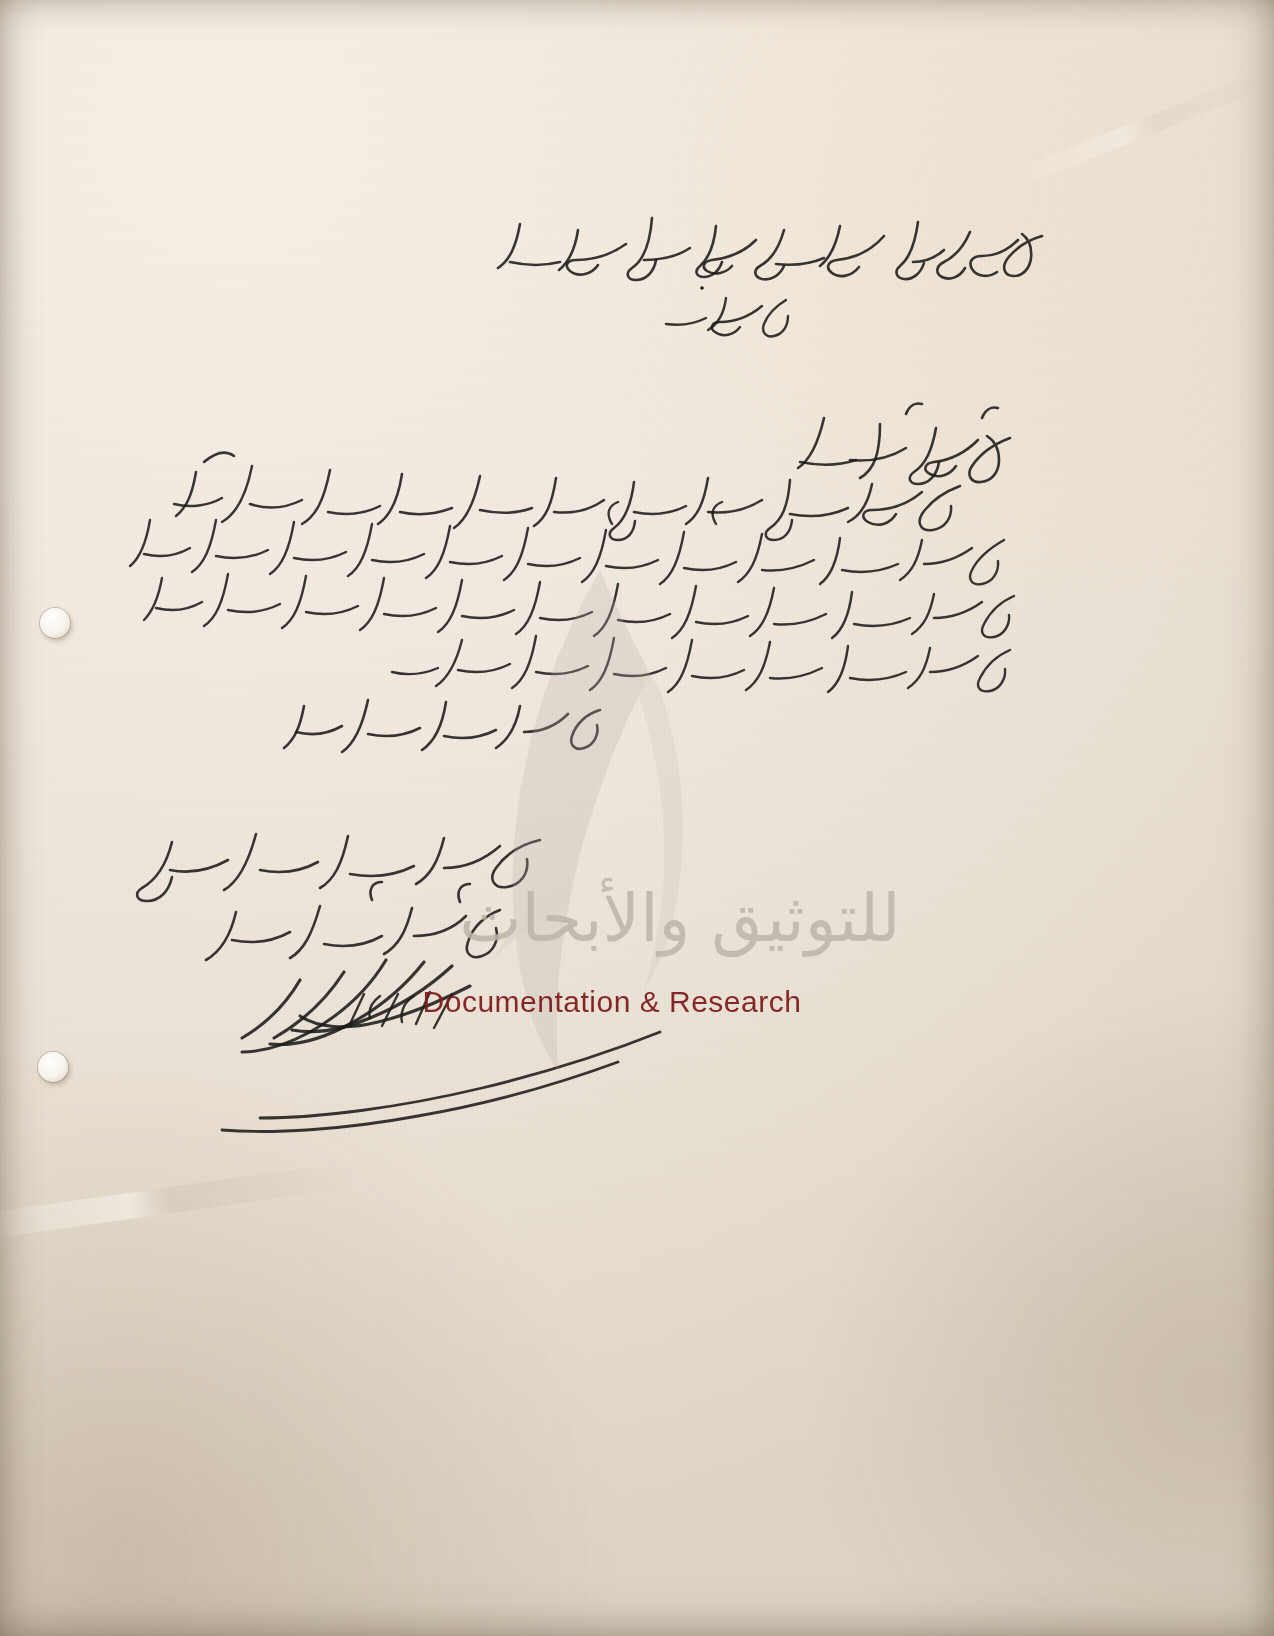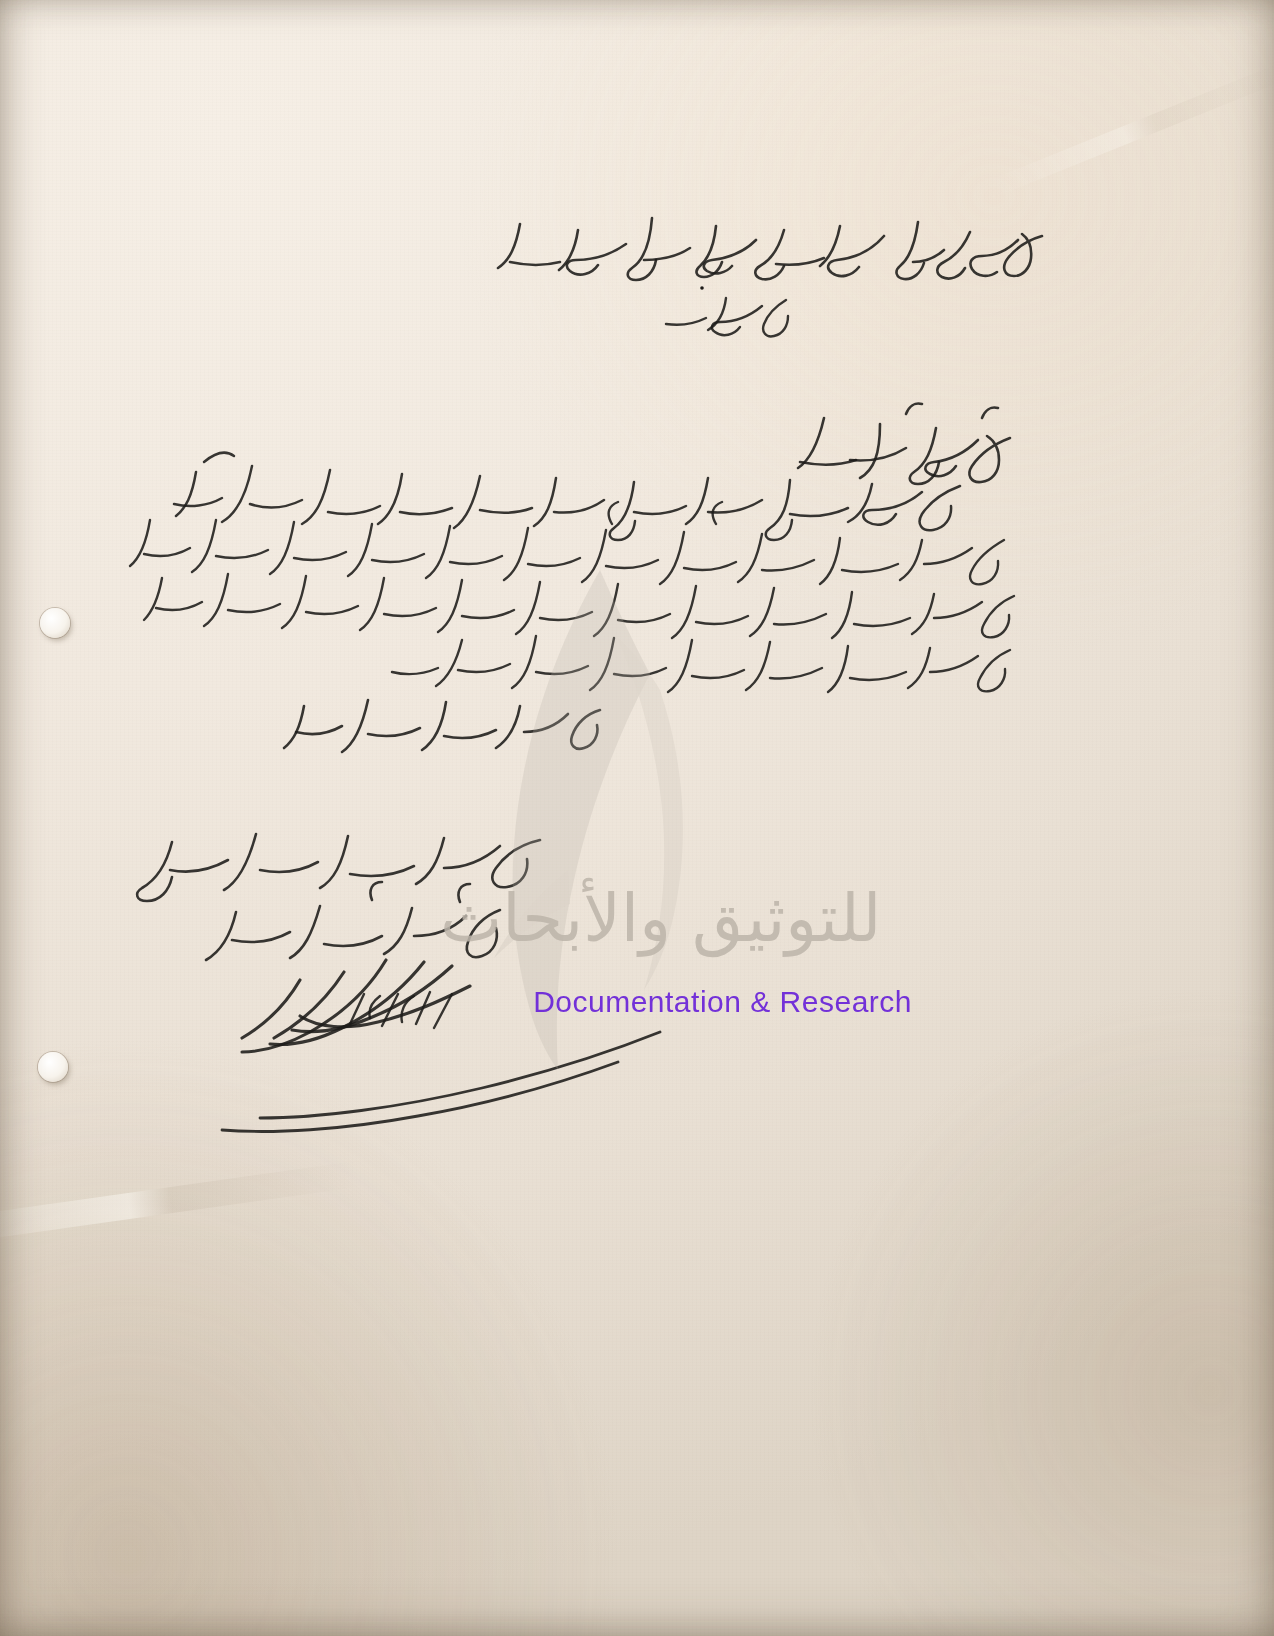--- a/index.html
+++ b/index.html
@@ -79,34 +79,35 @@
     height: 540px;
     opacity: .30;
     pointer-events: none;
     color: #b9b2a8;
   }
   .wm-text {
     position: absolute;
     left: 312px;
     top: 985px;
     width: 600px;
+    text-align: center;
     font-family: "Liberation Sans", sans-serif;
     font-size: 30px;
     letter-spacing: .5px;
-    color: #6d28d9;
+    color: #7f1d1d;
     opacity: .95;
     pointer-events: none;
     white-space: nowrap;
   }
   .wm-arabic {
     position: absolute;
     left: 440px;
     top: 880px;
     width: 480px;
-    text-align: left;
+    text-align: center;
     font-family: "DejaVu Sans", sans-serif;
     font-size: 66px;
     color: #bdb5aa;
     opacity: .85;
     pointer-events: none;
     white-space: nowrap;
   }
 
   
   .ink {

